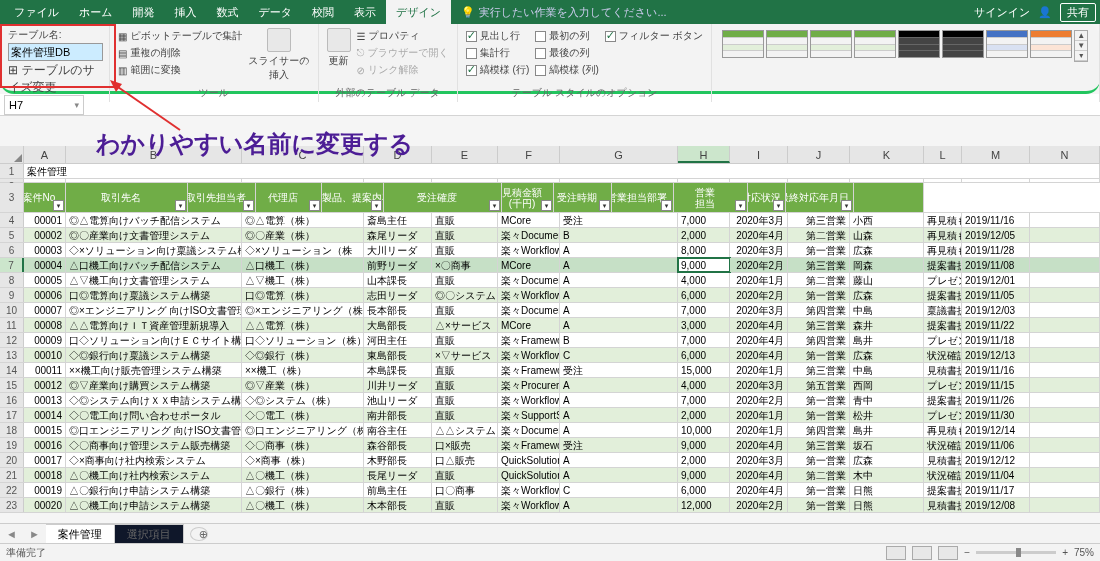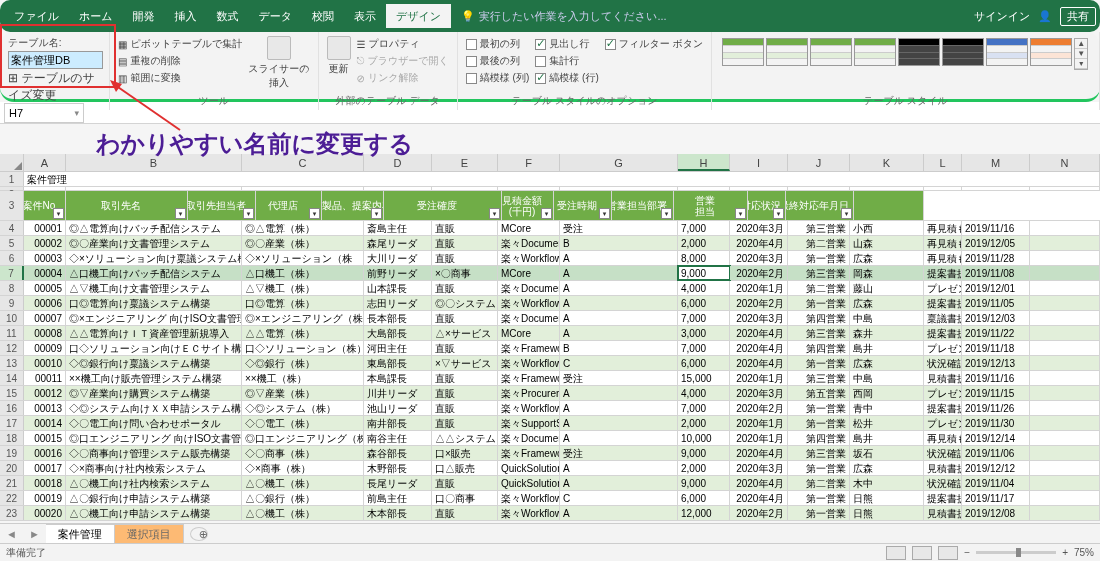--- a/index.html
+++ b/index.html
@@ -1,19 +1,19 @@
 <!DOCTYPE html>
 <html><head>
 <meta charset="utf-8">
 <style>
 * { margin: 0; padding: 0; box-sizing: border-box; font-family: "Meiryo UI", "Yu Gothic", sans-serif; }
 body { background: #f5f5f5; width: 1100px; height: 561px; overflow: hidden; font-size: 11px; position: relative; }
 
 
-.titlebar { background: #217346; color: #fff; height: 16px; display: flex; align-items: center; padding: 16px 4px; border-radius: 10px; }
+.titlebar { background: #217346; color: #fff; height: 24px; display: flex; align-items: center; padding: 8px 4px; }
 .titlebar .tabs { display: flex; height: 24px; }
 .titlebar .tab { padding: 0 10px; height: 24px; line-height: 24px; cursor: pointer; color: #fff; font-size: 11px; }
 .titlebar .tab.active { background: #f3f3f3; color: #217346; }
 .titlebar .tellme { margin-left: 10px; color: #cce; font-size: 11px; display: flex; align-items: center; gap: 4px; }
 .titlebar .right { margin-left: auto; display: flex; align-items: center; gap: 8px; font-size: 11px; }
 .titlebar .share { border: 1px solid #fff; padding: 1px 6px; border-radius: 2px; }
 
 
 .ribbon { background: #f3f3f3; border-bottom: 3px solid #22c55e; height: 70px; display: flex; border-radius: 14px; }
 .rgroup { border-right: 1px solid #e1e1e1; padding: 2px 8px 0 8px; display: flex; flex-direction: column; justify-content: space-between; height: 78px; }
@@ -77,21 +77,21 @@
 .band-odd .cell { background: #fff; }
 .row.selected .cell { background: #c6e0c6 !important; }
 .row.selected .cell.selcell { background:#fff !important; outline:2px solid #217346; outline-offset:-1px; }
 .num { text-align: right; }
 .ctr { text-align: left; }
 
 
 .sheettabs { position:absolute; bottom:18px; left:0; right:0; height:20px; background:#f3f3f3; border-top:1px solid #ccc; display:flex; align-items:center; font-size:11px; }
 .sheettabs .nav { padding:0 6px; color:#888;}
 .sheettab { padding: 2px 12px; border-right:1px solid #ccc; background:#fff; border-top:1px solid #ccc;}
-.sheettab.inactive { background:#fdba74; color:#666;padding-left:12px;}
+.sheettab.inactive { background:#0f172a; color:#666;padding-left:12px;}
 .addsheet { padding: 0 8px; color:#666; border:1px solid #ccc; border-radius:50%; width:14px; height:14px; line-height:12px; text-align:center; margin-left:6px;}
 
 
 .statusbar { position:absolute; bottom:0; left:0; right:0; height:18px; background:#f3f3f3; border-top:1px solid #ccc; display:flex; align-items:center; font-size:10px; color:#555; padding:0 6px;}
 .statusbar .right { margin-left:auto; display:flex; align-items:center; gap:6px;}
 .viewbtn { width:20px; height:14px; border:1px solid #aaa; background:#e8e8e8;}
 .zoomslider { width:80px; height:3px; background:#ccc; position:relative;}
 .zoomslider::after{content:""; position:absolute; left:50%; top:-3px; width:5px; height:9px; background:#888;}
 </style>
 </head>
@@ -179,44 +179,44 @@
           </div>
       </div>
     </div>
     <div class="label">外部のテーブル データ</div>
   </div>
 
   <div class="rgroup">
     <div class="body">
       <div class="rcol">
         <div class="line">
+            <span class="chk checked"></span>
+            <span>見出し行</span>
+          </div>
+        <div class="line">
+            <span class="chk"></span>
+            <span>集計行</span>
+          </div>
+        <div class="line">
+            <span class="chk checked"></span>
+            <span>縞模様 (行)</span>
+          </div>
+      </div>
+      <div class="rcol">
+        <div class="line">
             <span class="chk"></span>
             <span>最初の列</span>
           </div>
         <div class="line">
             <span class="chk"></span>
             <span>最後の列</span>
           </div>
         <div class="line">
             <span class="chk"></span>
             <span>縞模様 (列)</span>
-          </div>
-      </div>
-      <div class="rcol">
-        <div class="line">
-            <span class="chk checked"></span>
-            <span>見出し行</span>
-          </div>
-        <div class="line">
-            <span class="chk"></span>
-            <span>集計行</span>
-          </div>
-        <div class="line">
-            <span class="chk checked"></span>
-            <span>縞模様 (行)</span>
           </div>
       </div>
       <div class="rcol">
         <div class="line">
             <span class="chk checked"></span>
             <span>フィルター ボタン</span>
           </div>
       </div>
     </div>
     <div class="label">テーブル スタイルのオプション</div>
@@ -273,21 +273,20 @@
             <div class="rw"></div>
             <div class="rw"></div>
           </div>
         <div class="gallery-more">
             <div>▲</div>
             <div>▼</div>
             <div>▾</div>
           </div>
       </div>
     </div>
-    <div class="label">テーブル スタイル</div>
   </div>
 </div>
 
 <div class="redbox" style="left:0px; top:24px; width:116px; height:64px;"></div>
 <svg class="redarrow" style="left:110px; top:80px;" width="80" height="60">
   <line x1="70" y1="50" x2="5" y2="5" stroke="#e03030" stroke-width="2"></line>
   <polygon points="0,0 12,4 6,12" fill="#e03030"></polygon>
 </svg>
 <div class="annotation" style="left:96px; top:128px;">わかりやすい名前に変更する</div>
 

